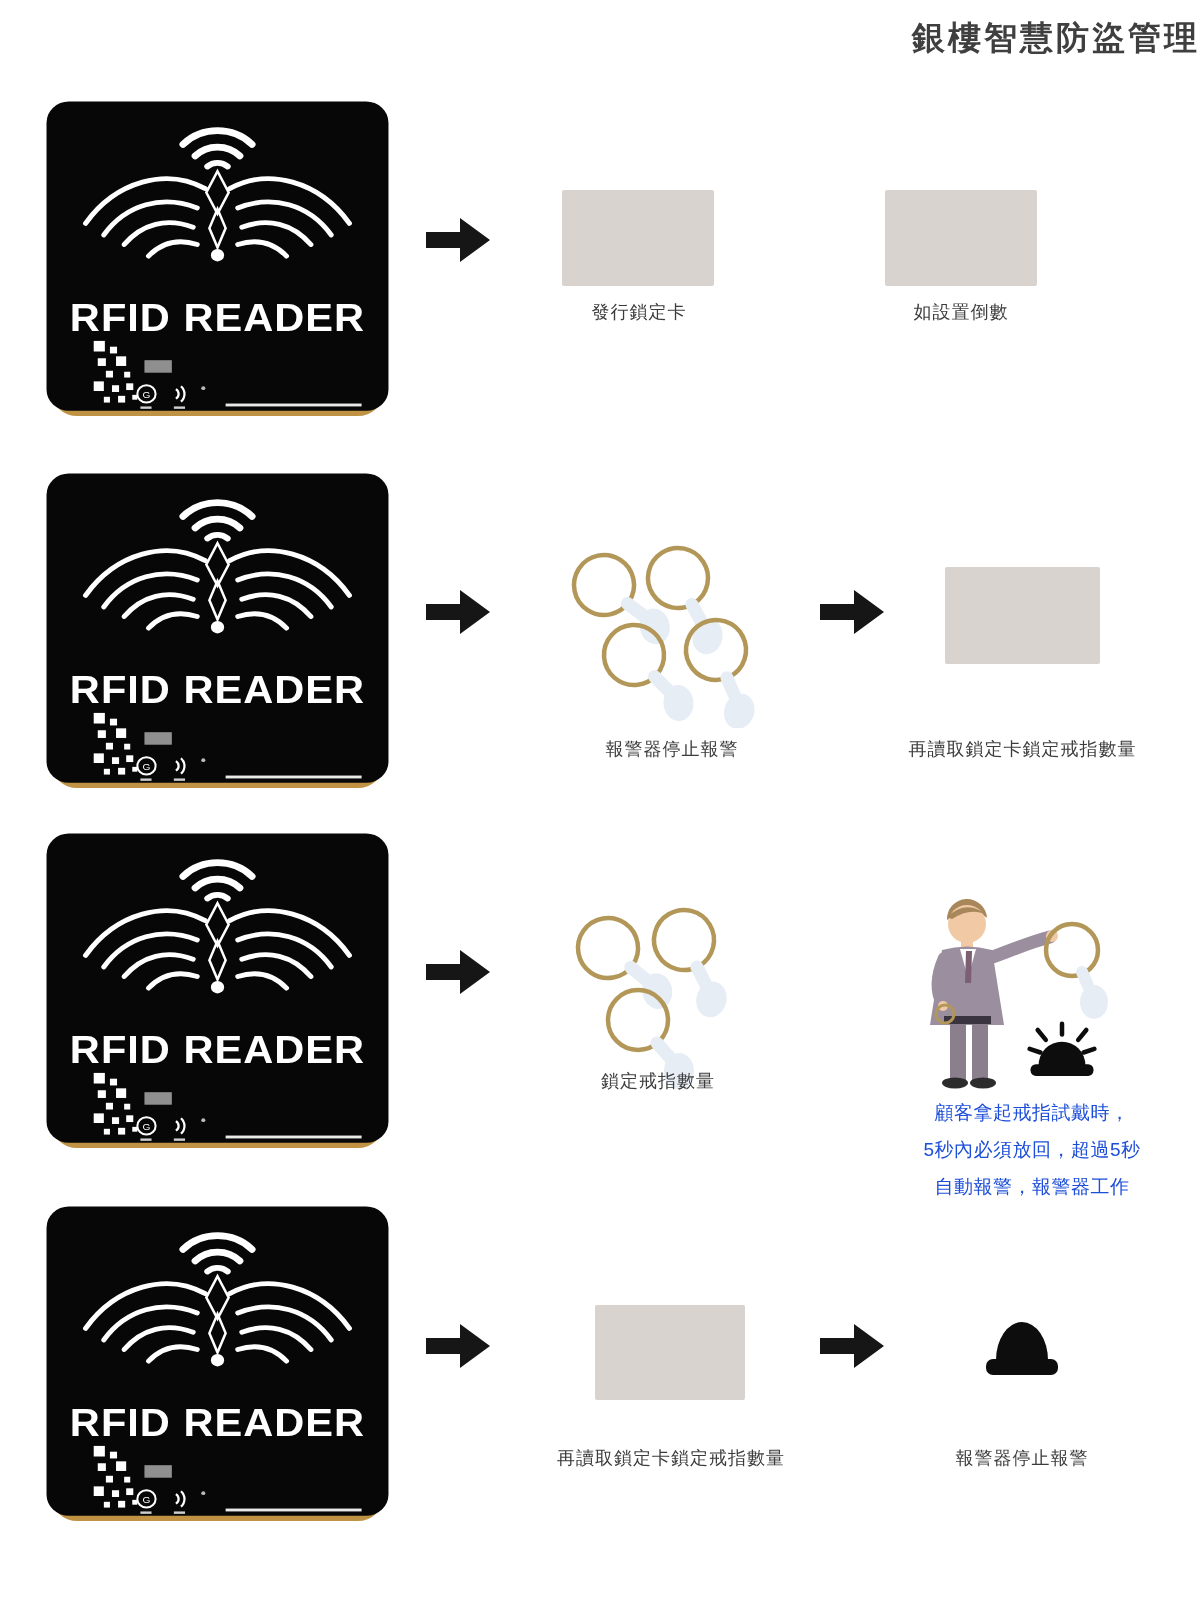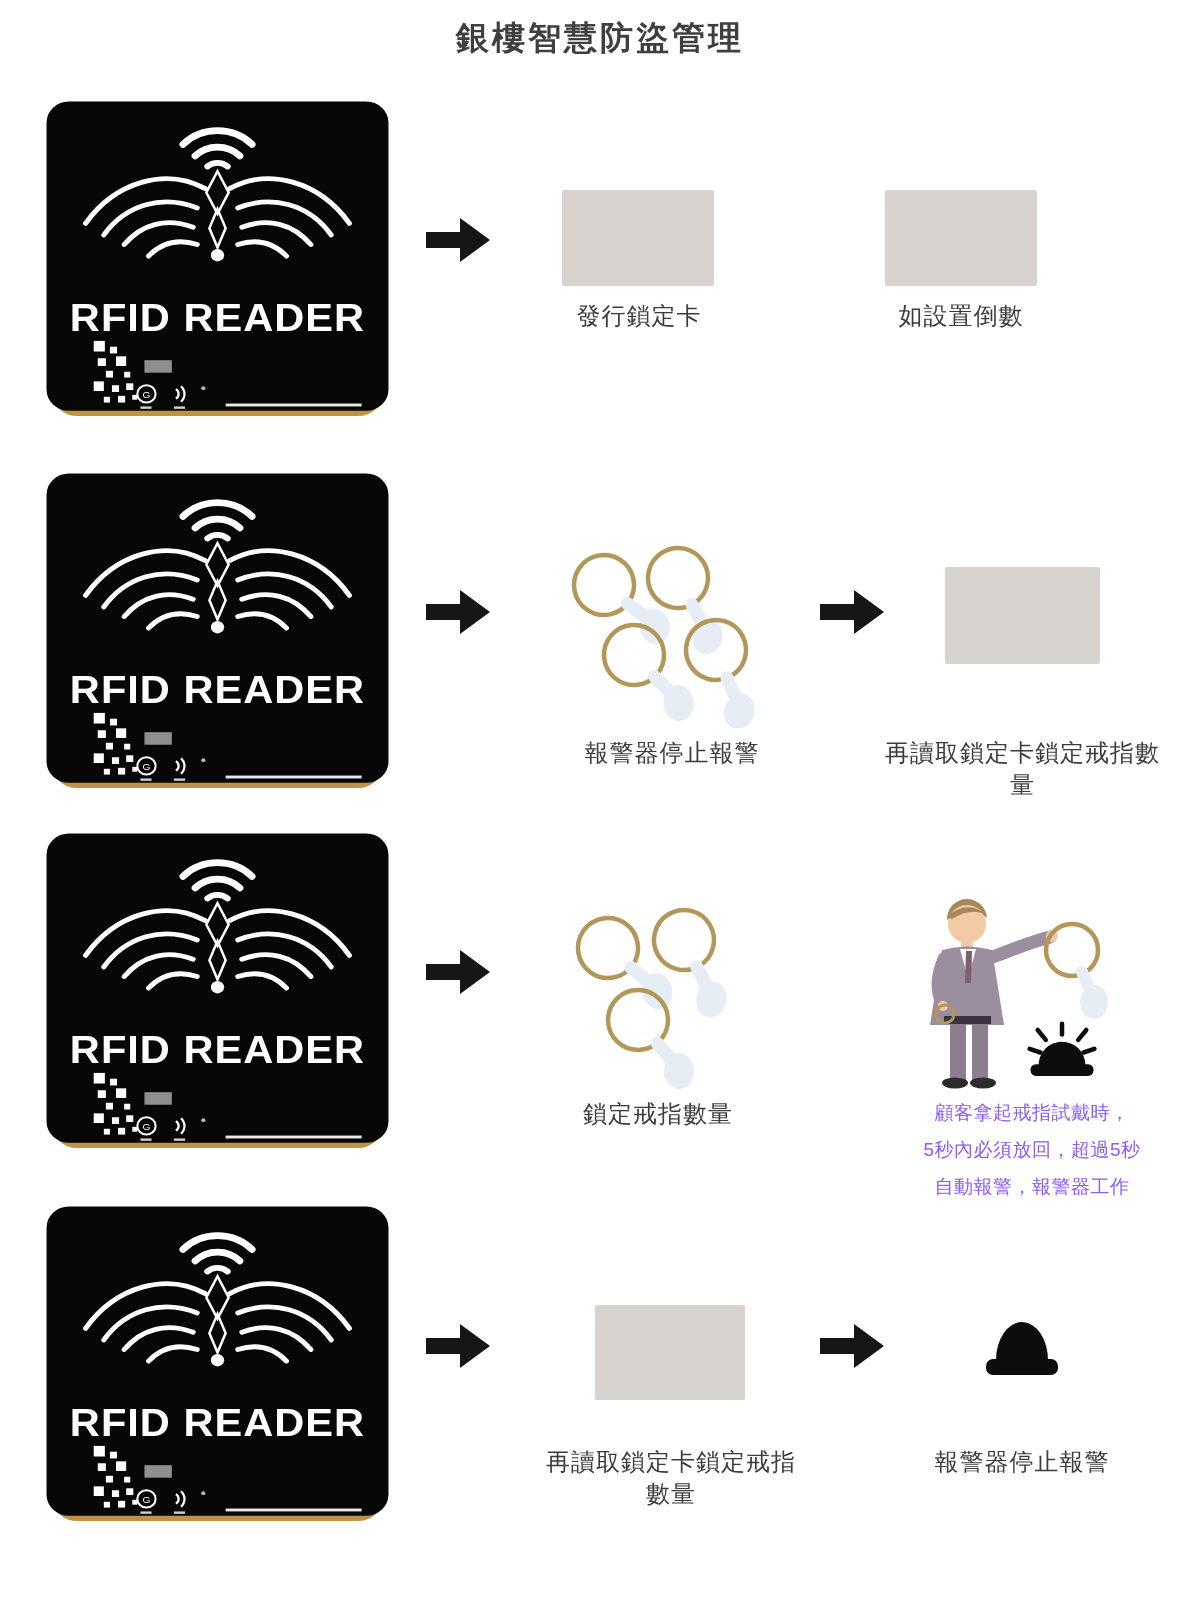--- a/index.html
+++ b/index.html
@@ -1,26 +1,26 @@
 <!DOCTYPE html>
 <html><head>
 <meta charset="utf-8">
 <style>
   * { box-sizing: border-box; }
   body { margin: 0; background: #fff; font-family: "Liberation Sans", sans-serif; }
   .canvas { position: relative; width: 1200px; height: 1605px; background: #ffffff; overflow: hidden; margin: 0 auto; }
-  .title { position: absolute; top: 16px; left: 0; width: 100%; margin: 0; text-align: center;
+  .title { position: absolute; top: 16px; left: 0; width: 100%; margin: 0; text-align: right;
            font-size: 33px; font-weight: 600; color: #3f3f3f; letter-spacing: 3px; }
   .reader { position: absolute; left: 45px; width: 345px; height: 318px; }
   .reader svg { width: 100%; height: 100%; display: block; }
   .arrow { position: absolute; width: 68px; height: 46px; }
   .card { position: absolute; background: #d8d3ce; border-radius: 2px; }
-  .caption { position: absolute; font-size: 24px; color: #3c3c3c; text-align: center; letter-spacing: 1px; }
+  .caption { position: absolute; font-size: 18px; color: #3c3c3c; text-align: center; letter-spacing: 1px; }
   .note { position: absolute; left: 891px; top: 1094px; width: 282px; font-size: 19px; line-height: 37px;
-          color: #8b5cf6; text-align: center; letter-spacing: 0.5px; }
+          color: #1d4ed8; text-align: center; letter-spacing: 0.5px; }
   .cluster { position: absolute; }
   .defsbox { position: absolute; width: 0; height: 0; overflow: hidden; }
 </style>
 </head>
 <body>
 
 <div class="canvas">
 
   <svg class="defsbox" aria-hidden="true">
     <defs>
@@ -145,21 +145,21 @@
       </svg>
   </div>
   <svg class="arrow" style="left:424px; top:949px" viewBox="0 0 64 46">
       <use href="#arrow-art"></use>
     </svg>
   <svg class="cluster" style="left:556px; top:900px" width="225" height="190" viewBox="0 0 225 190">
     <use href="#ringtag-art" transform="translate(52,48) rotate(-10)"></use>
     <use href="#ringtag-art" transform="translate(128,40) rotate(14)"></use>
     <use href="#ringtag-art" transform="translate(82,120) rotate(0)"></use>
   </svg>
-  <div class="caption" style="left:552px; top:1098px; width:212px">鎖定戒指數量</div>
+  <div class="caption" style="left:552px; top:1069px; width:212px">鎖定戒指數量</div>
 
   <svg class="cluster" style="left:912px; top:890px" width="200" height="212" viewBox="0 0 200 212">
     <path d="M35 30 A20 20 0 0 1 75 28 Q60 14 35 30 Z" fill="#a8875a"></path>
     <circle cx="55" cy="34" r="19" fill="#f1c9a5"></circle>
     <path d="M35 27 Q55 8 76 26 Q60 16 40 29 Z" fill="#a8875a"></path>
     <rect x="49" y="50" width="12" height="9" fill="#f1c9a5"></rect>
     <path d="M30 60 Q55 53 80 60 L92 135 L18 135 Z" fill="#9b8e9e"></path>
     <polygon points="48,59 64,59 56,88" fill="#fdfdfd"></polygon>
     <polygon points="54,61 60,61 59,93 53,93" fill="#7c5f72"></polygon>
     <rect x="32" y="126" width="47" height="8" fill="#3a3340"></rect>

